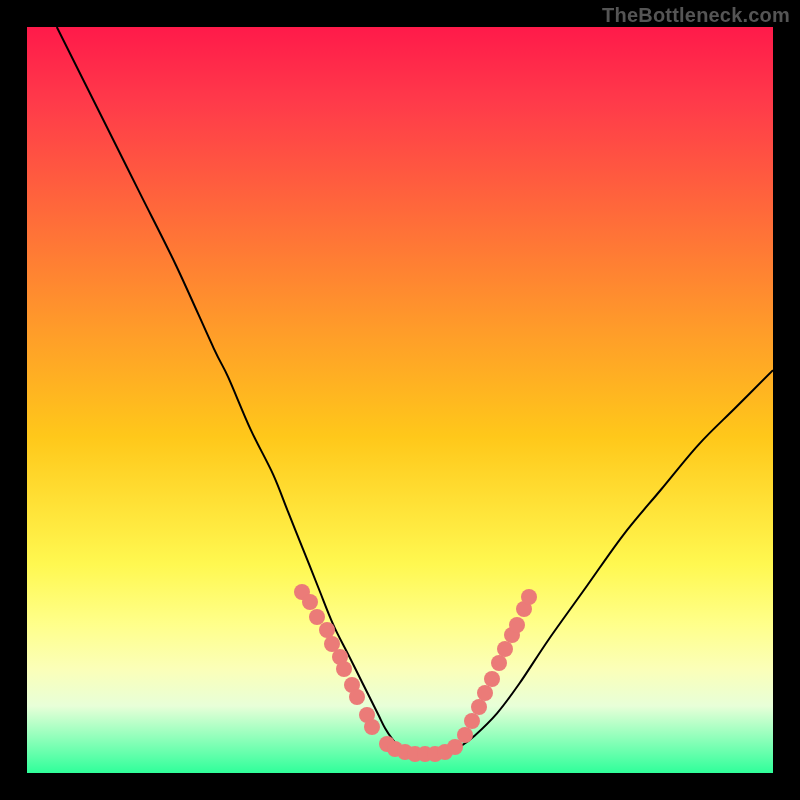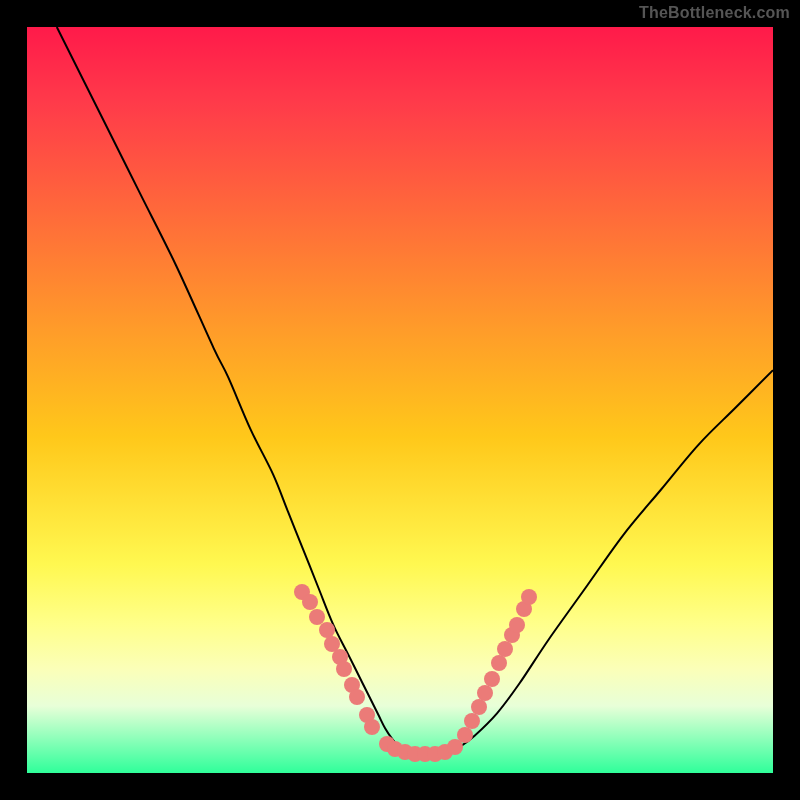--- a/index.html
+++ b/index.html
@@ -41,21 +41,21 @@
       #fbffb8 86%,
       #e8ffd8 91%,
       #2fff9a 100%
     );
   }
   .watermark {
     position: absolute;
     top: 4px;
     right: 10px;
     font-family: Arial, Helvetica, sans-serif;
-    font-size: 16px;
+    font-size: 20px;
     font-weight: 600;
     color: #555;
     letter-spacing: 0.2px;
   }
   svg.curve {
     position: absolute;
     inset: 0;
   }
   .dot {
     fill: #eb7b78;

